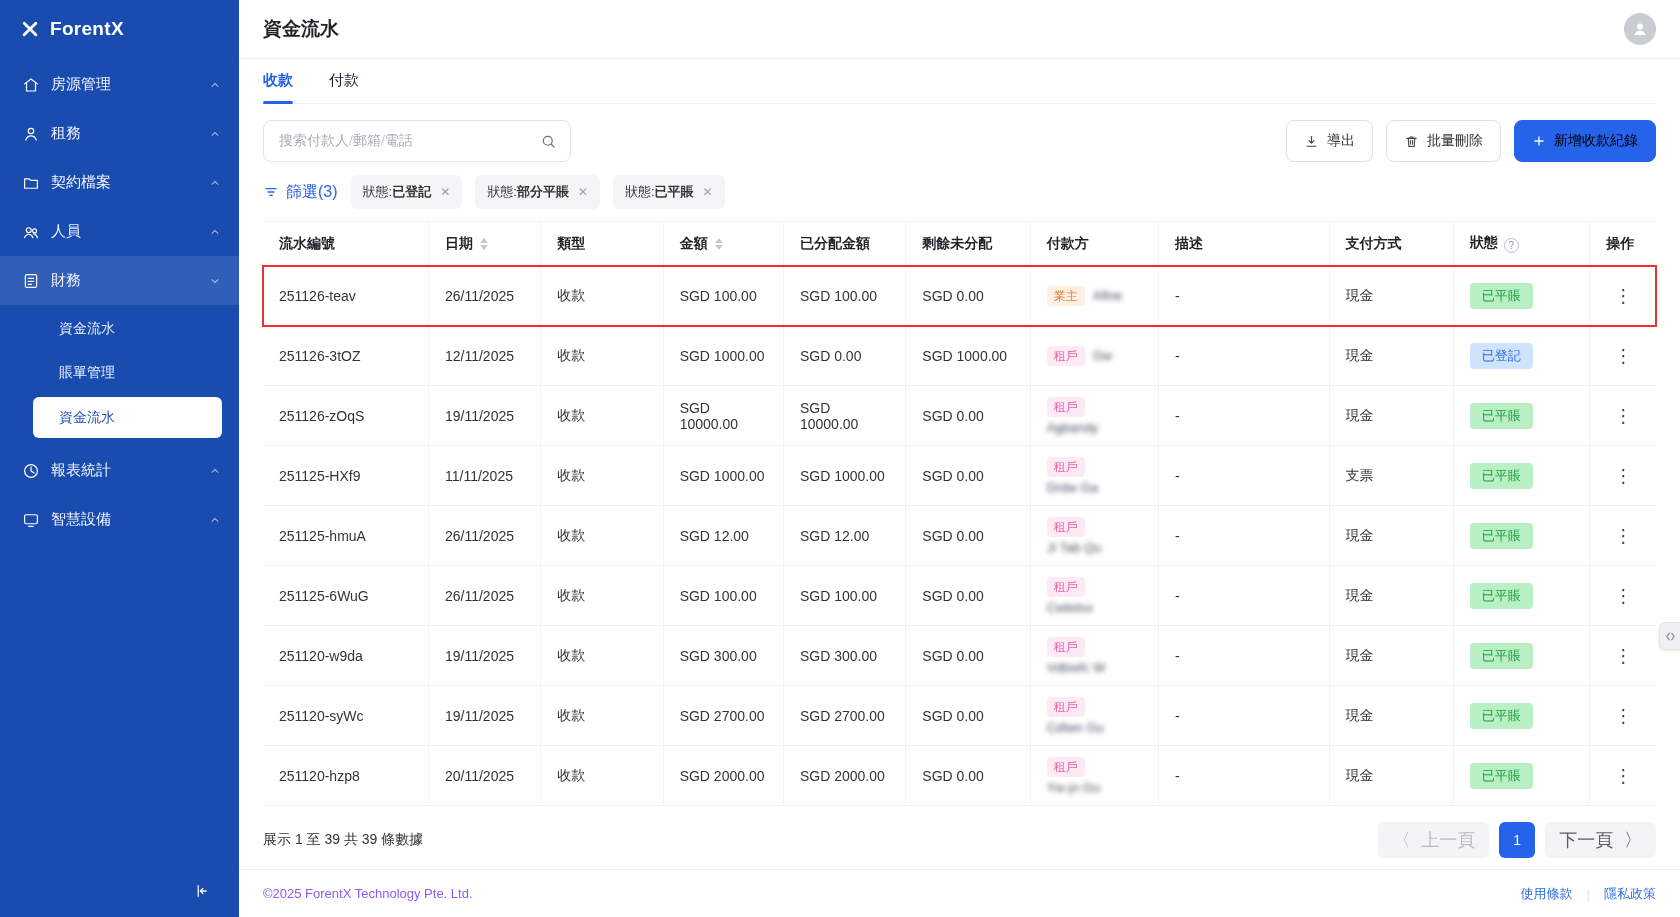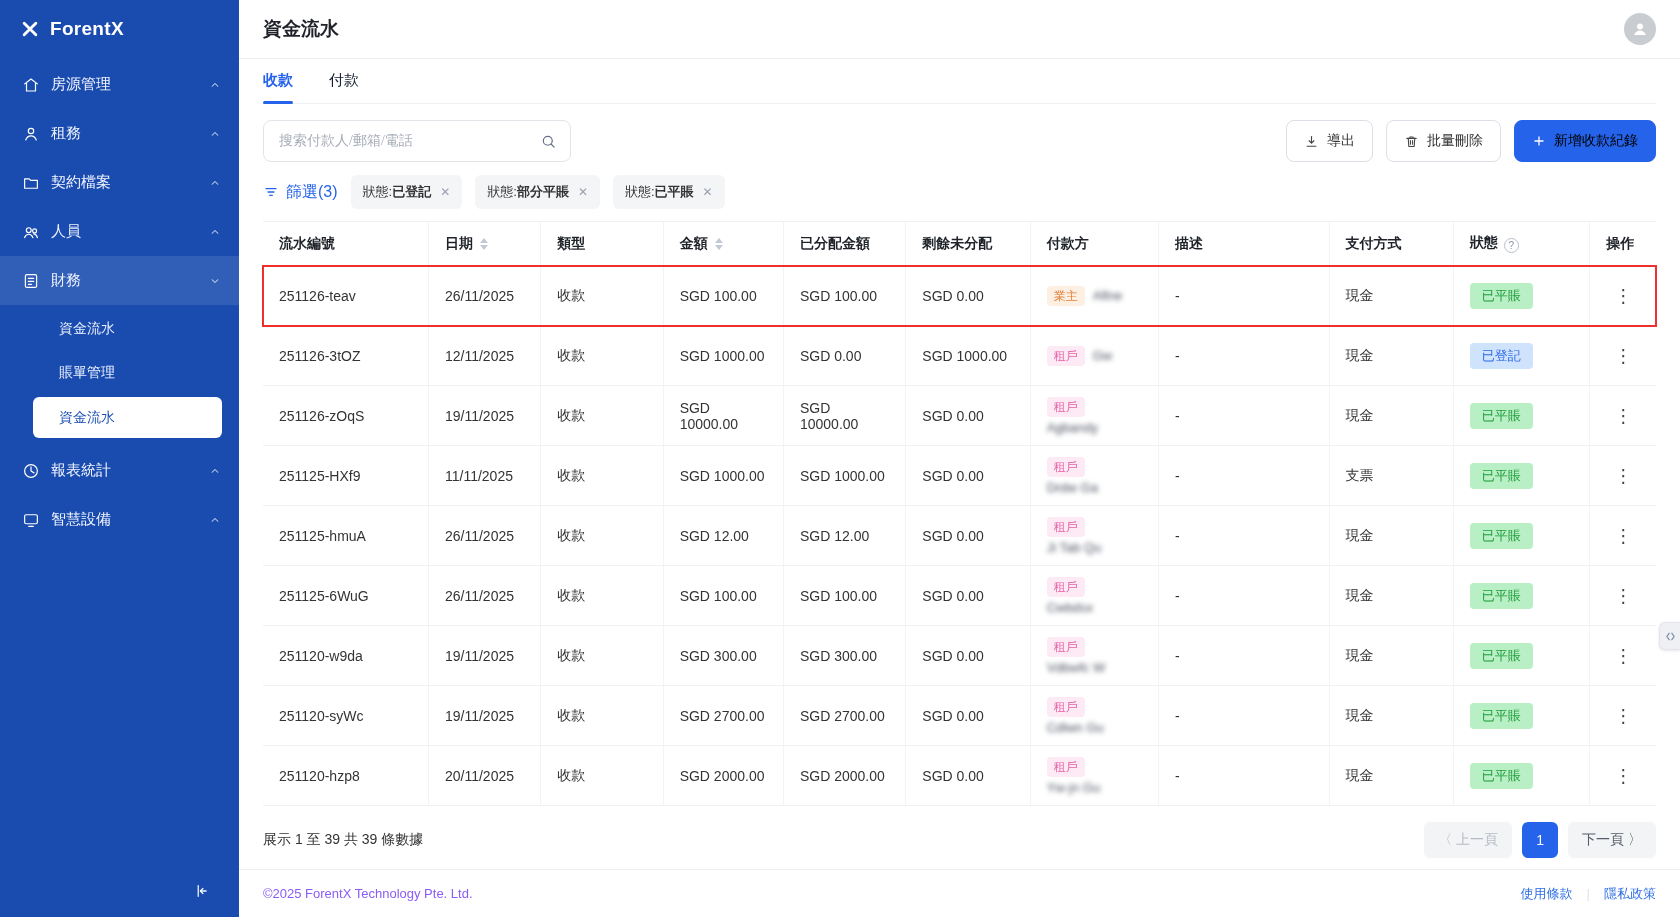--- a/index.html
+++ b/index.html
@@ -78,21 +78,21 @@
   .badge-status { display:inline-block; font-size:13px; padding:4px 12px; border-radius:4px; white-space:nowrap; }
   .badge-status.green { background:#b9efc5; color:#1f9e3d; }
   .badge-status.blue  { background:#cfe3fd; color:#2e6be6; }
 
   .kebab { background:none; border:0; font-size:18px; color:#3d4350; cursor:pointer; padding:2px 8px; font-family:inherit; }
 
   
   .pagination { display:flex; align-items:center; padding:16px 0 14px; }
   .pg-summary { font-size:14px; color:#333; }
   .pg-controls { margin-left:auto; display:flex; gap:10px; align-items:center; }
-  .pg-btn { height:36px; border-radius:6px; background:#f3f4f6; border:0; padding:0 14px; font-size:14px; color:#b6bcc6; cursor:pointer; font-family:Liberation Sans, sans-serif; }
+  .pg-btn { height:36px; border-radius:6px; background:#f3f4f6; border:0; padding:0 14px; font-size:18px; color:#b6bcc6; cursor:pointer; font-family:Liberation Mono, monospace; }
   .pg-btn.next { color:#555d69; }
   .pg-page { width:36px; height:36px; border-radius:6px; background:#2563eb; color:#fff; display:flex; align-items:center; justify-content:center; font-size:14px; cursor:pointer; }
 
   .footer { height:48px; border-top:1px solid #eceef1; display:flex; align-items:center; padding:0 24px; flex-shrink:0; }
   .copyright { font-size:13px; color:#8b5cf6;text-align:right; }
   .footer-links { margin-left:auto; display:flex; align-items:center; gap:14px; font-size:13px; }
   .footer-links a { color:#2f6fe4; text-decoration:none; cursor:pointer; }
   .flink-div { color:#dfe3e8; }
 
   .edge-handle { position:fixed; right:0; top:622px; width:21px; height:28px; background:#eef0f4; border:1px solid #e2e5ea; border-right:0; border-radius:6px 0 0 6px; display:flex; align-items:center; justify-content:center; cursor:pointer; box-shadow:0 1px 3px rgba(0,0,0,.10); }

